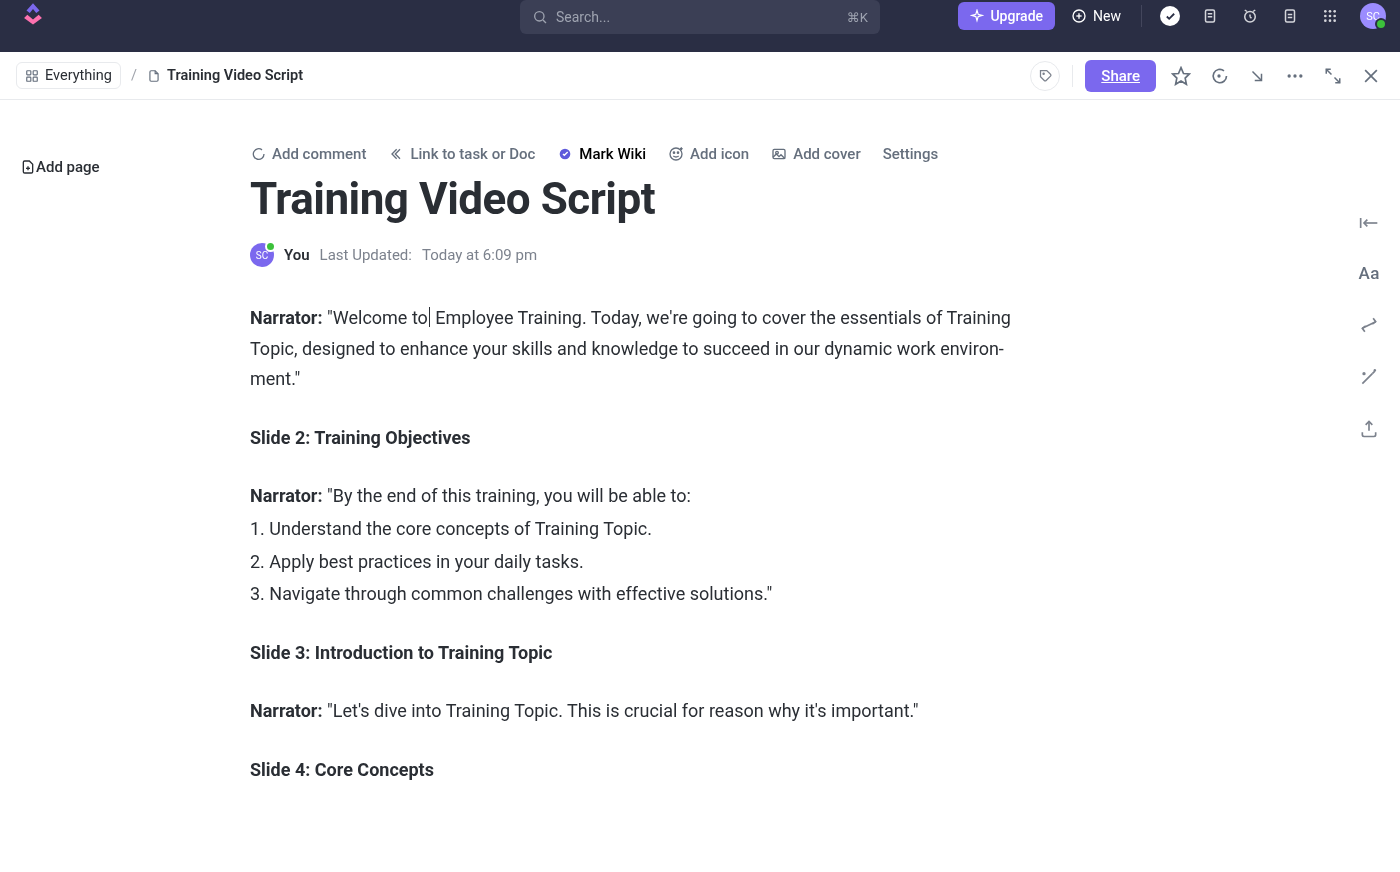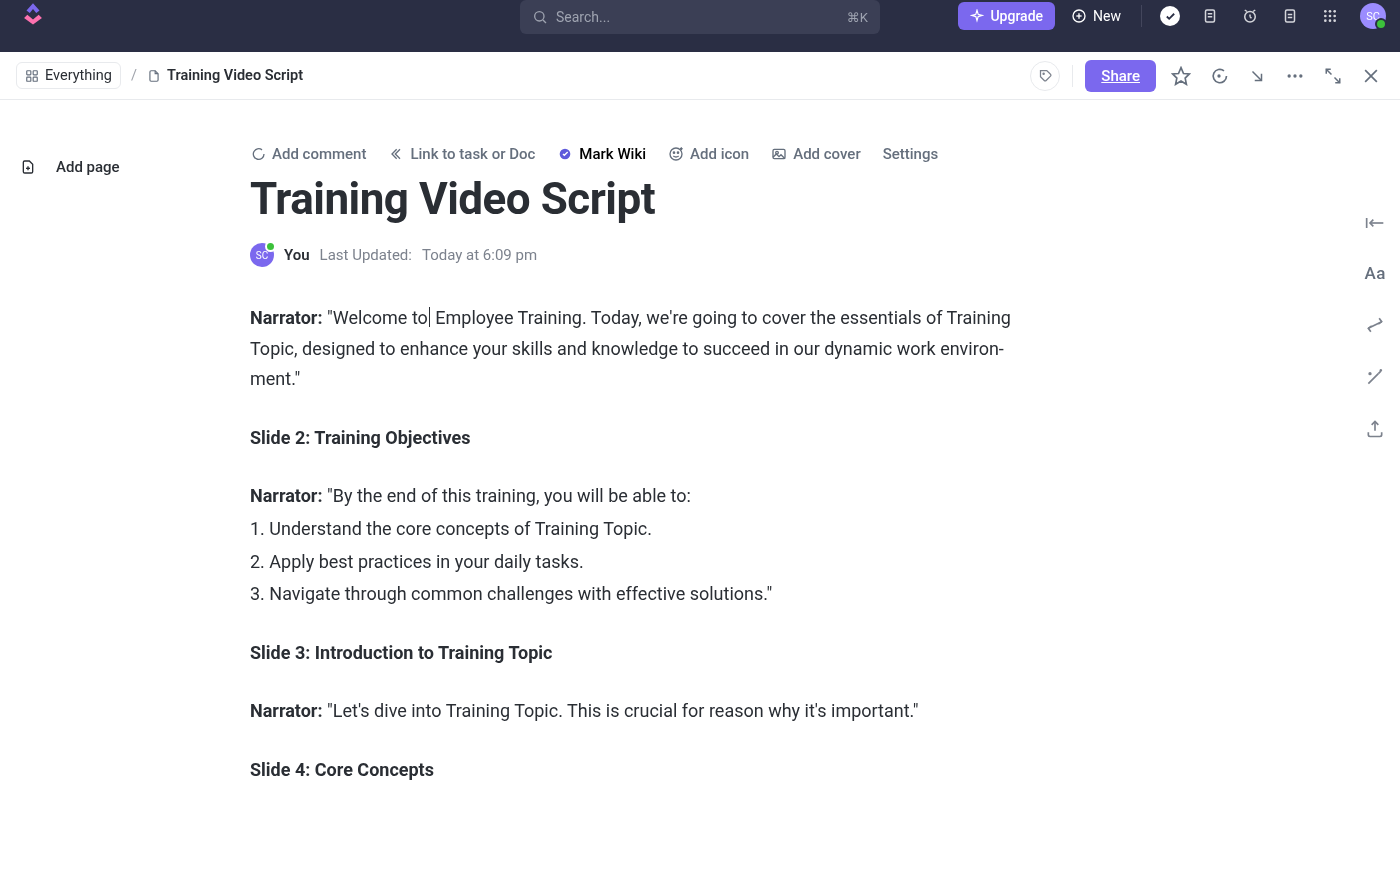--- a/index.html
+++ b/index.html
@@ -169,21 +169,21 @@
     position:relative;
   }
   .left-rail {
     width: 250px;
     flex-shrink:0;
     padding-top: 58px;
   }
   .add-page {
     display:flex;
     align-items:center;
-    gap:20px;
+    gap:0;
     color:#2a2e34;
     font-size:15px;
     font-weight:500;
     padding-left:20px;
     cursor:pointer;
   }
   .content {
     flex:0 0 790px;
     padding-top: 45px;
   }
@@ -247,21 +247,21 @@
     width:1px;
     height:20px;
     background:#2a2e34;
     vertical-align:-3px;
     margin:0 1px;
   }
 
   
   .right-rail {
     position:absolute;
-    right:14px;
+    right:20px;
     top:115px;
     display:flex;
     flex-direction:column;
     gap:32px;
     color:#7c828d;
   }
   .rail-icon { cursor:pointer; display:flex; align-items:center; justify-content:center; }
   .rail-icon.aa { font-size:17px; font-weight:500; letter-spacing:0.5px; color:#656f7d; }
 </style>
 </head>

